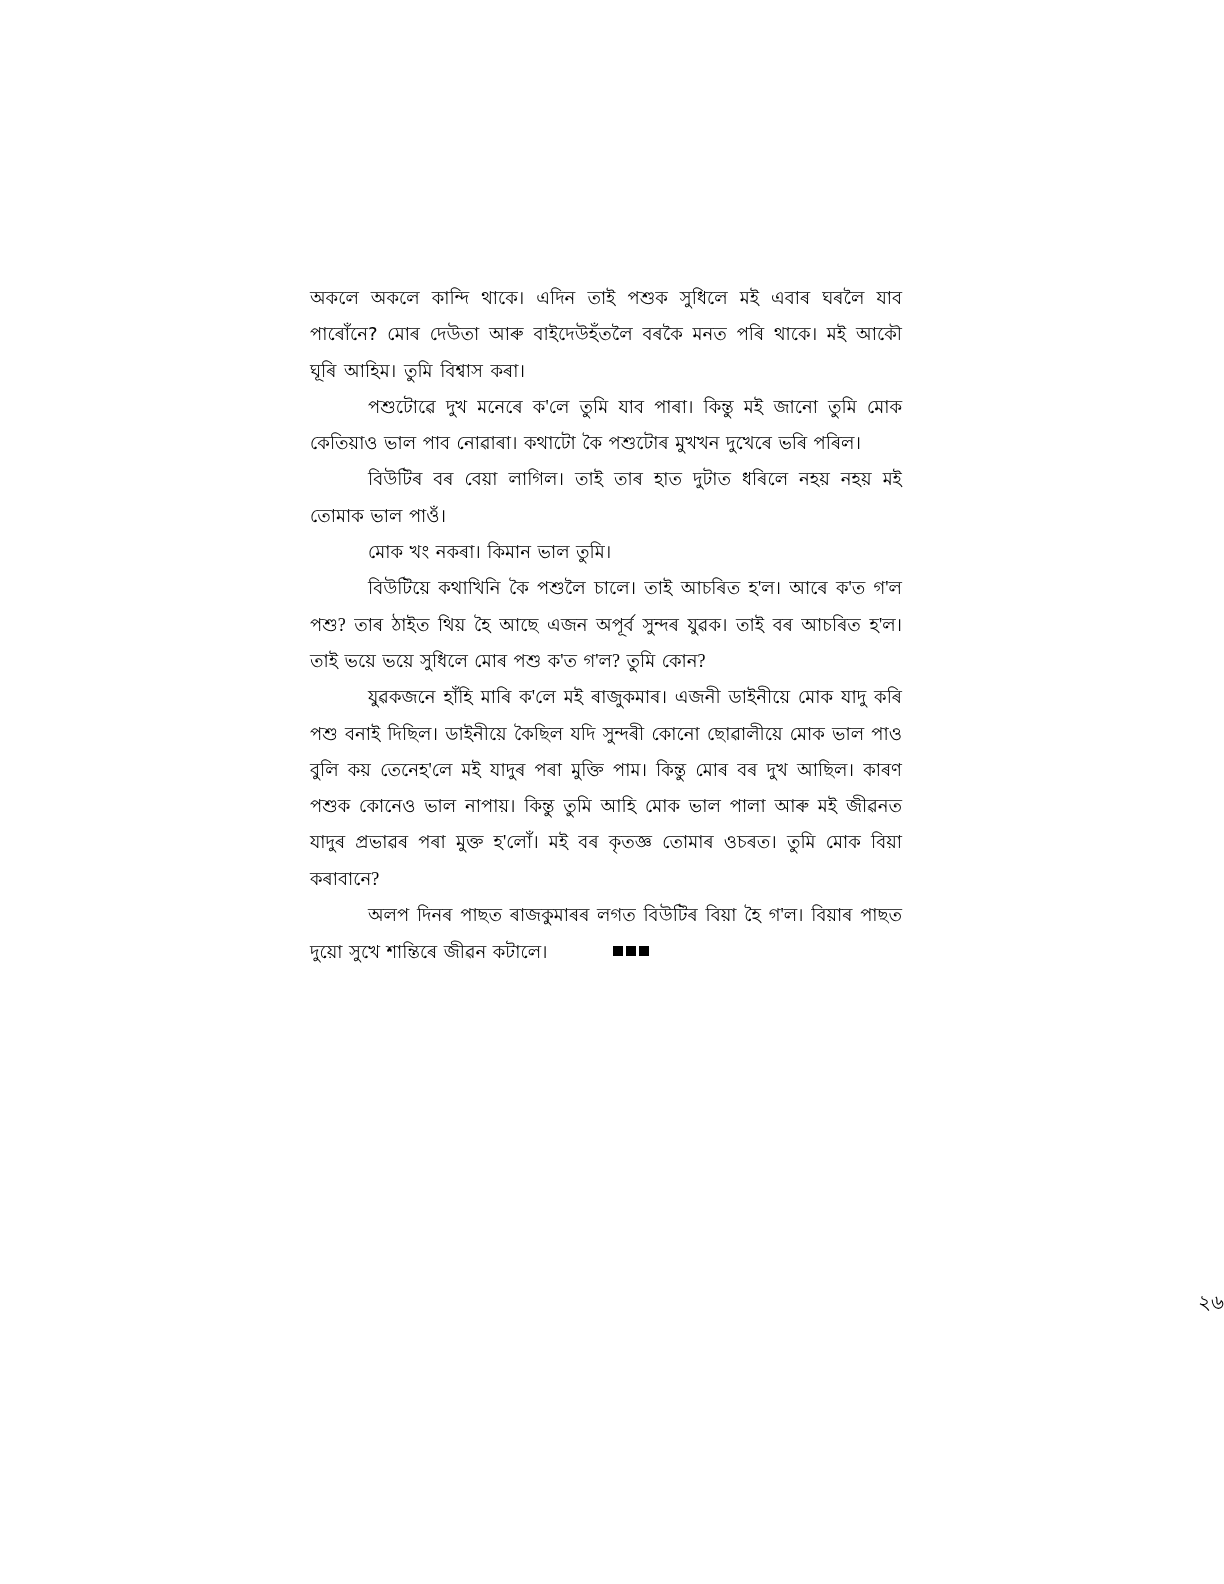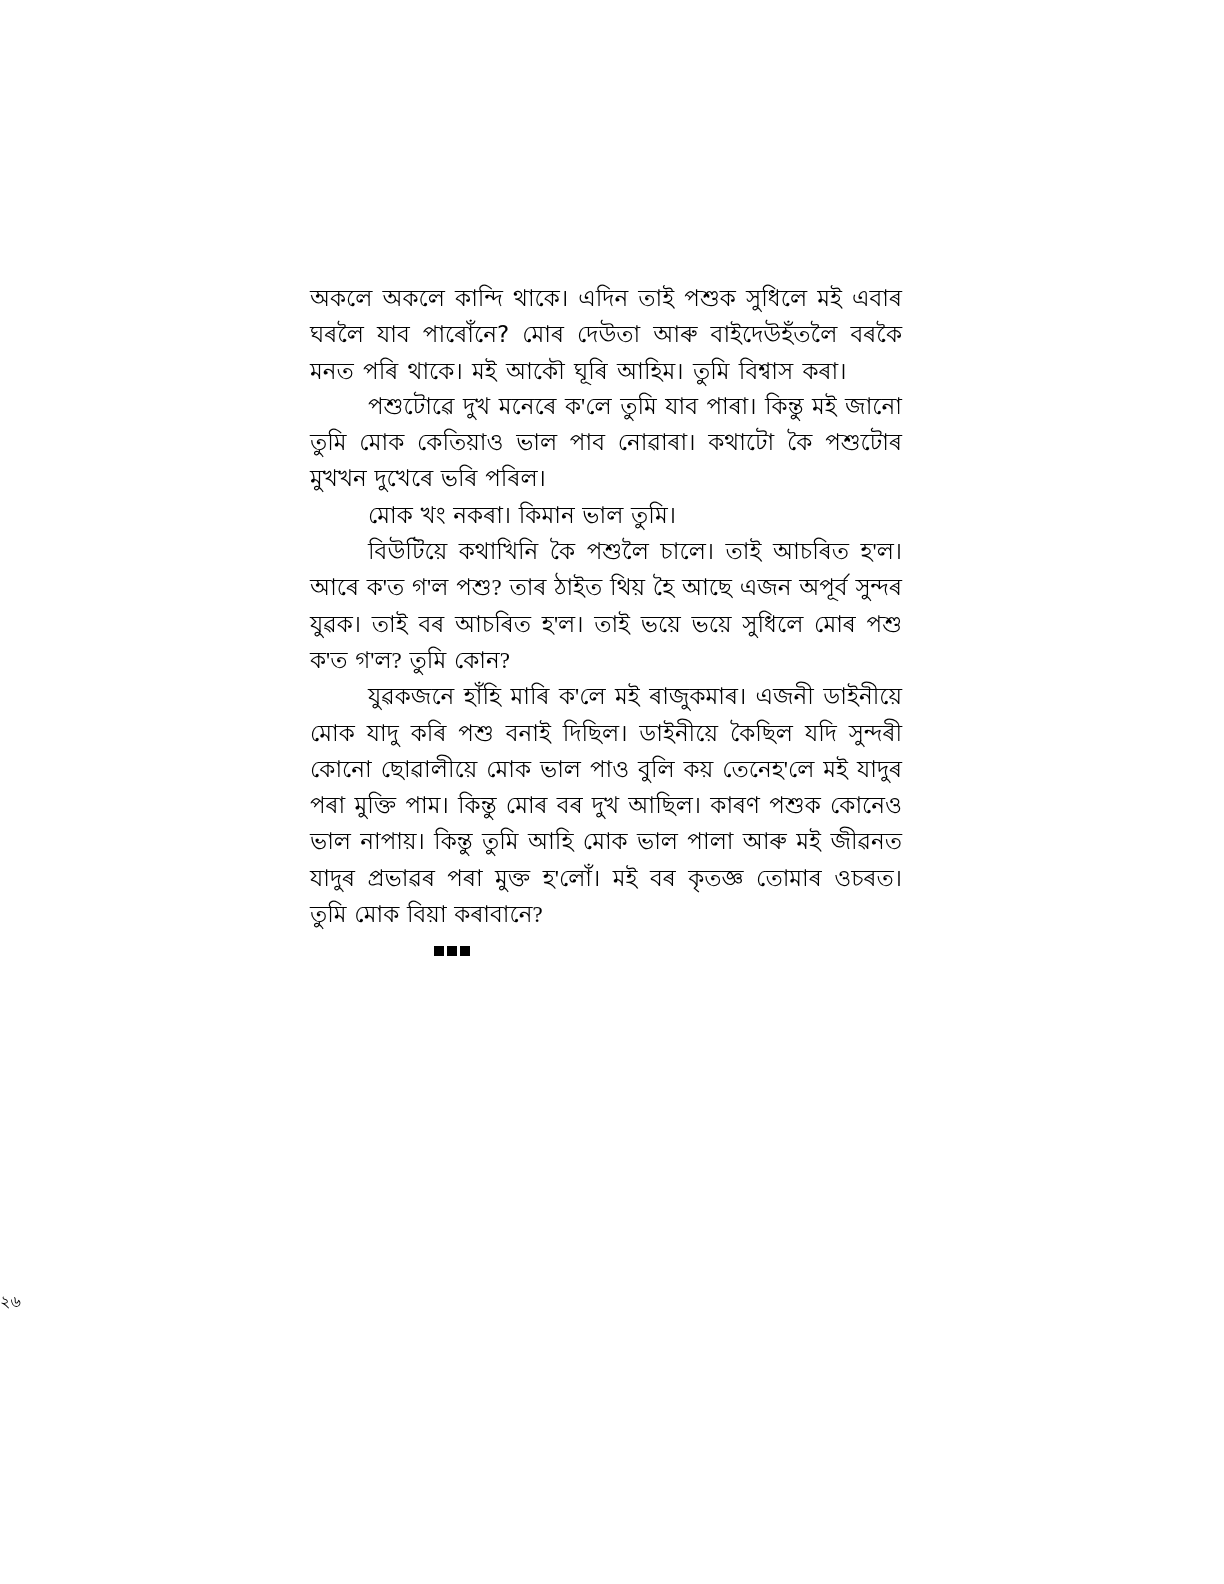--- a/index.html
+++ b/index.html
@@ -16,21 +16,21 @@
       font-family: "DejaVu Sans", "Liberation Sans", sans-serif;
     }
     .page {
       position: absolute;
       left: 310px;
       top: 280px;
       width: 592px;
     }
     .para {
       margin: 0;
-      font-size: 23px;
+      font-size: 18px;
       line-height: 36.3px;
       text-align: justify;
       text-align-last: left;
       letter-spacing: 0px;
       word-spacing: 2px;
     }
     .para.indent {
       text-indent: 58px;
       font-family: Liberation Serif, serif;
     }
@@ -46,30 +46,31 @@
       width: 10px;
       height: 10px;
       background: #000000;
       margin-right: 3px;
     }
     .page-number {
       position: absolute;
       left: 0;
       width: 1224px;
       top: 1290px;
-      text-align: left;
-      font-size: 16px;
+      text-align: right;
+      font-size: 20px;
       line-height: 24px;
     }
   </style>
 </head>
 <body>
 
 <div class="page">
   <p class="para">অকলে অকলে কান্দি থাকে। এদিন তাই পশুক সুধিলে মই এবাৰ ঘৰলৈ যাব পাৰোঁনে? মোৰ দেউতা আৰু বাইদেউহঁতলৈ বৰকৈ মনত পৰি থাকে। মই আকৌ ঘূৰি আহিম। তুমি বিশ্বাস কৰা।</p>
   <p class="para indent">পশুটোৱে দুখ মনেৰে ক'লে তুমি যাব পাৰা। কিন্তু মই জানো তুমি মোক কেতিয়াও ভাল পাব নোৱাৰা। কথাটো কৈ পশুটোৰ মুখখন দুখেৰে ভৰি পৰিল।</p>
+  <p class="para indent">বিউটিৰ বৰ বেয়া লাগিল। তাই তাৰ হাত দুটাত ধৰিলে নহয় নহয় মই তোমাক ভাল পাওঁ।</p>
   <p class="para indent">মোক খং নকৰা। কিমান ভাল তুমি।</p>
   <p class="para indent">বিউটিয়ে কথাখিনি কৈ পশুলৈ চালে। তাই আচৰিত হ'ল। আৰে ক'ত গ'ল পশু? তাৰ ঠাইত থিয় হৈ আছে এজন অপূৰ্ব সুন্দৰ যুৱক। তাই বৰ আচৰিত হ'ল। তাই ভয়ে ভয়ে সুধিলে মোৰ পশু ক'ত গ'ল? তুমি কোন?</p>
   <p class="para indent">যুৱকজনে হাঁহি মাৰি ক'লে মই ৰাজুকমাৰ। এজনী ডাইনীয়ে মোক যাদু কৰি পশু বনাই দিছিল। ডাইনীয়ে কৈছিল যদি সুন্দৰী কোনো ছোৱালীয়ে মোক ভাল পাও বুলি কয় তেনেহ'লে মই যাদুৰ পৰা মুক্তি পাম। কিন্তু মোৰ বৰ দুখ আছিল। কাৰণ পশুক কোনেও ভাল নাপায়। কিন্তু তুমি আহি মোক ভাল পালা আৰু মই জীৱনত যাদুৰ প্ৰভাৱৰ পৰা মুক্ত হ'লোঁ। মই বৰ কৃতজ্ঞ তোমাৰ ওচৰত। তুমি মোক বিয়া কৰাবানে?</p>
-  <p class="para indent"><span class="end-mark"><span></span><span></span><span></span></span></p>
+  <p class="para indent"><span>অলপ দিনৰ পাছত ৰাজকুমাৰৰ লগত বিউটিৰ বিয়া হৈ গ'ল। বিয়াৰ পাছত দুয়ো সুখে শান্তিৰে জীৱন কটালে।</span><span class="end-mark"><span></span><span></span><span></span></span></p>
 </div>
 
 <div class="page-number">২৬</div>
 
 </body></html>

